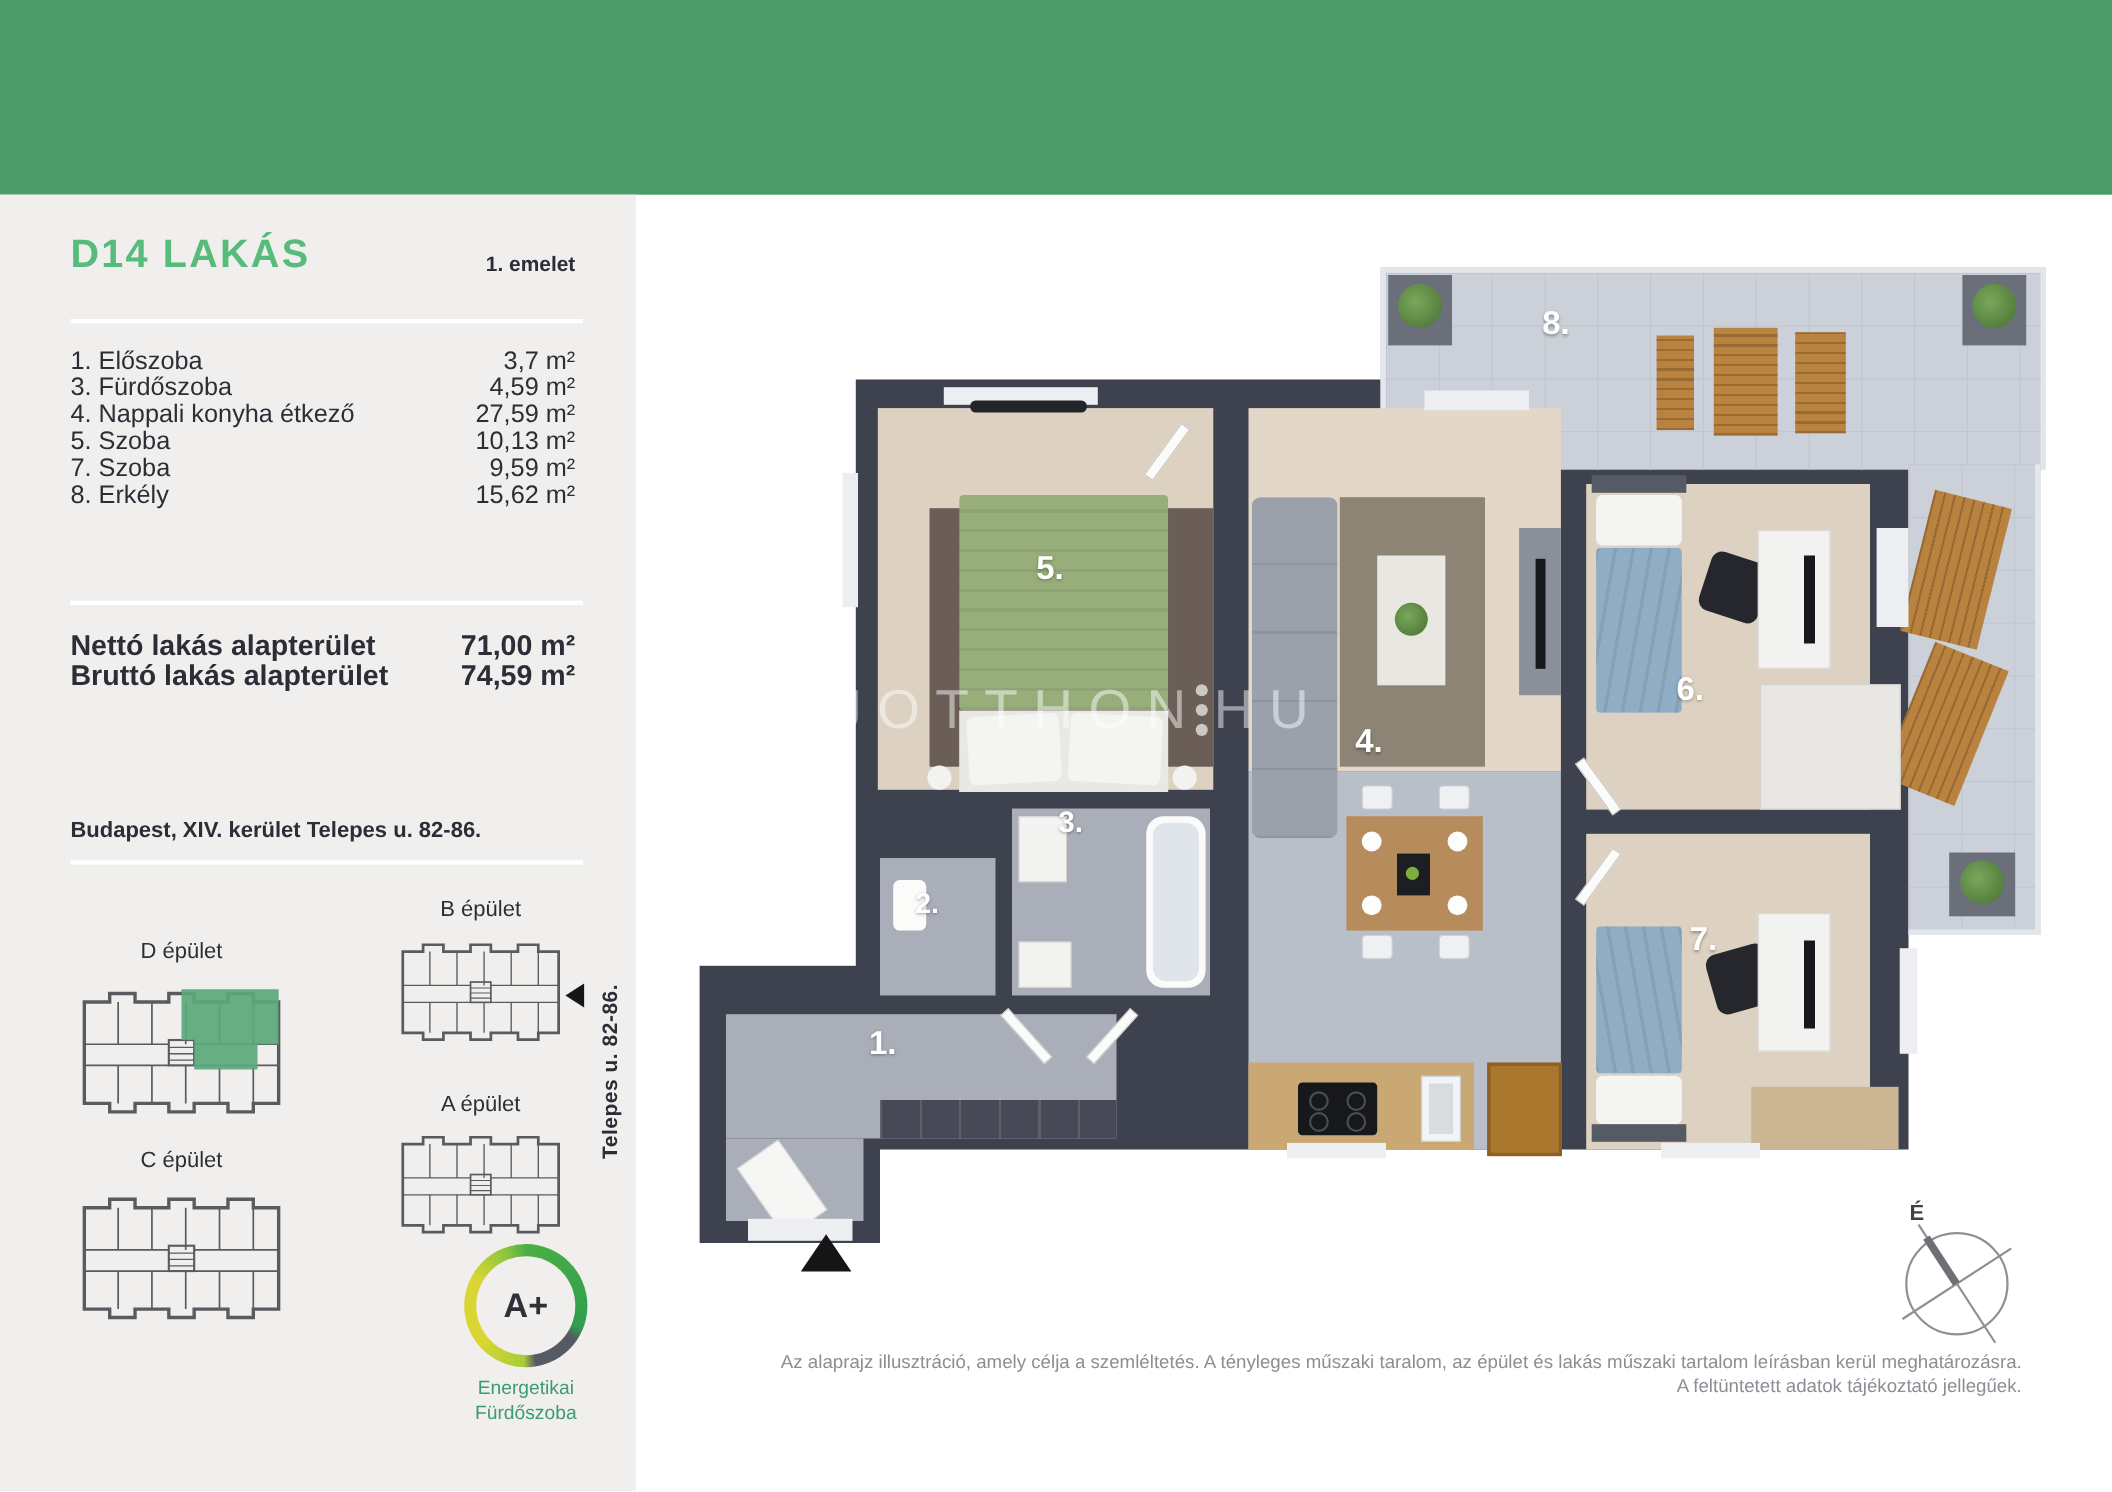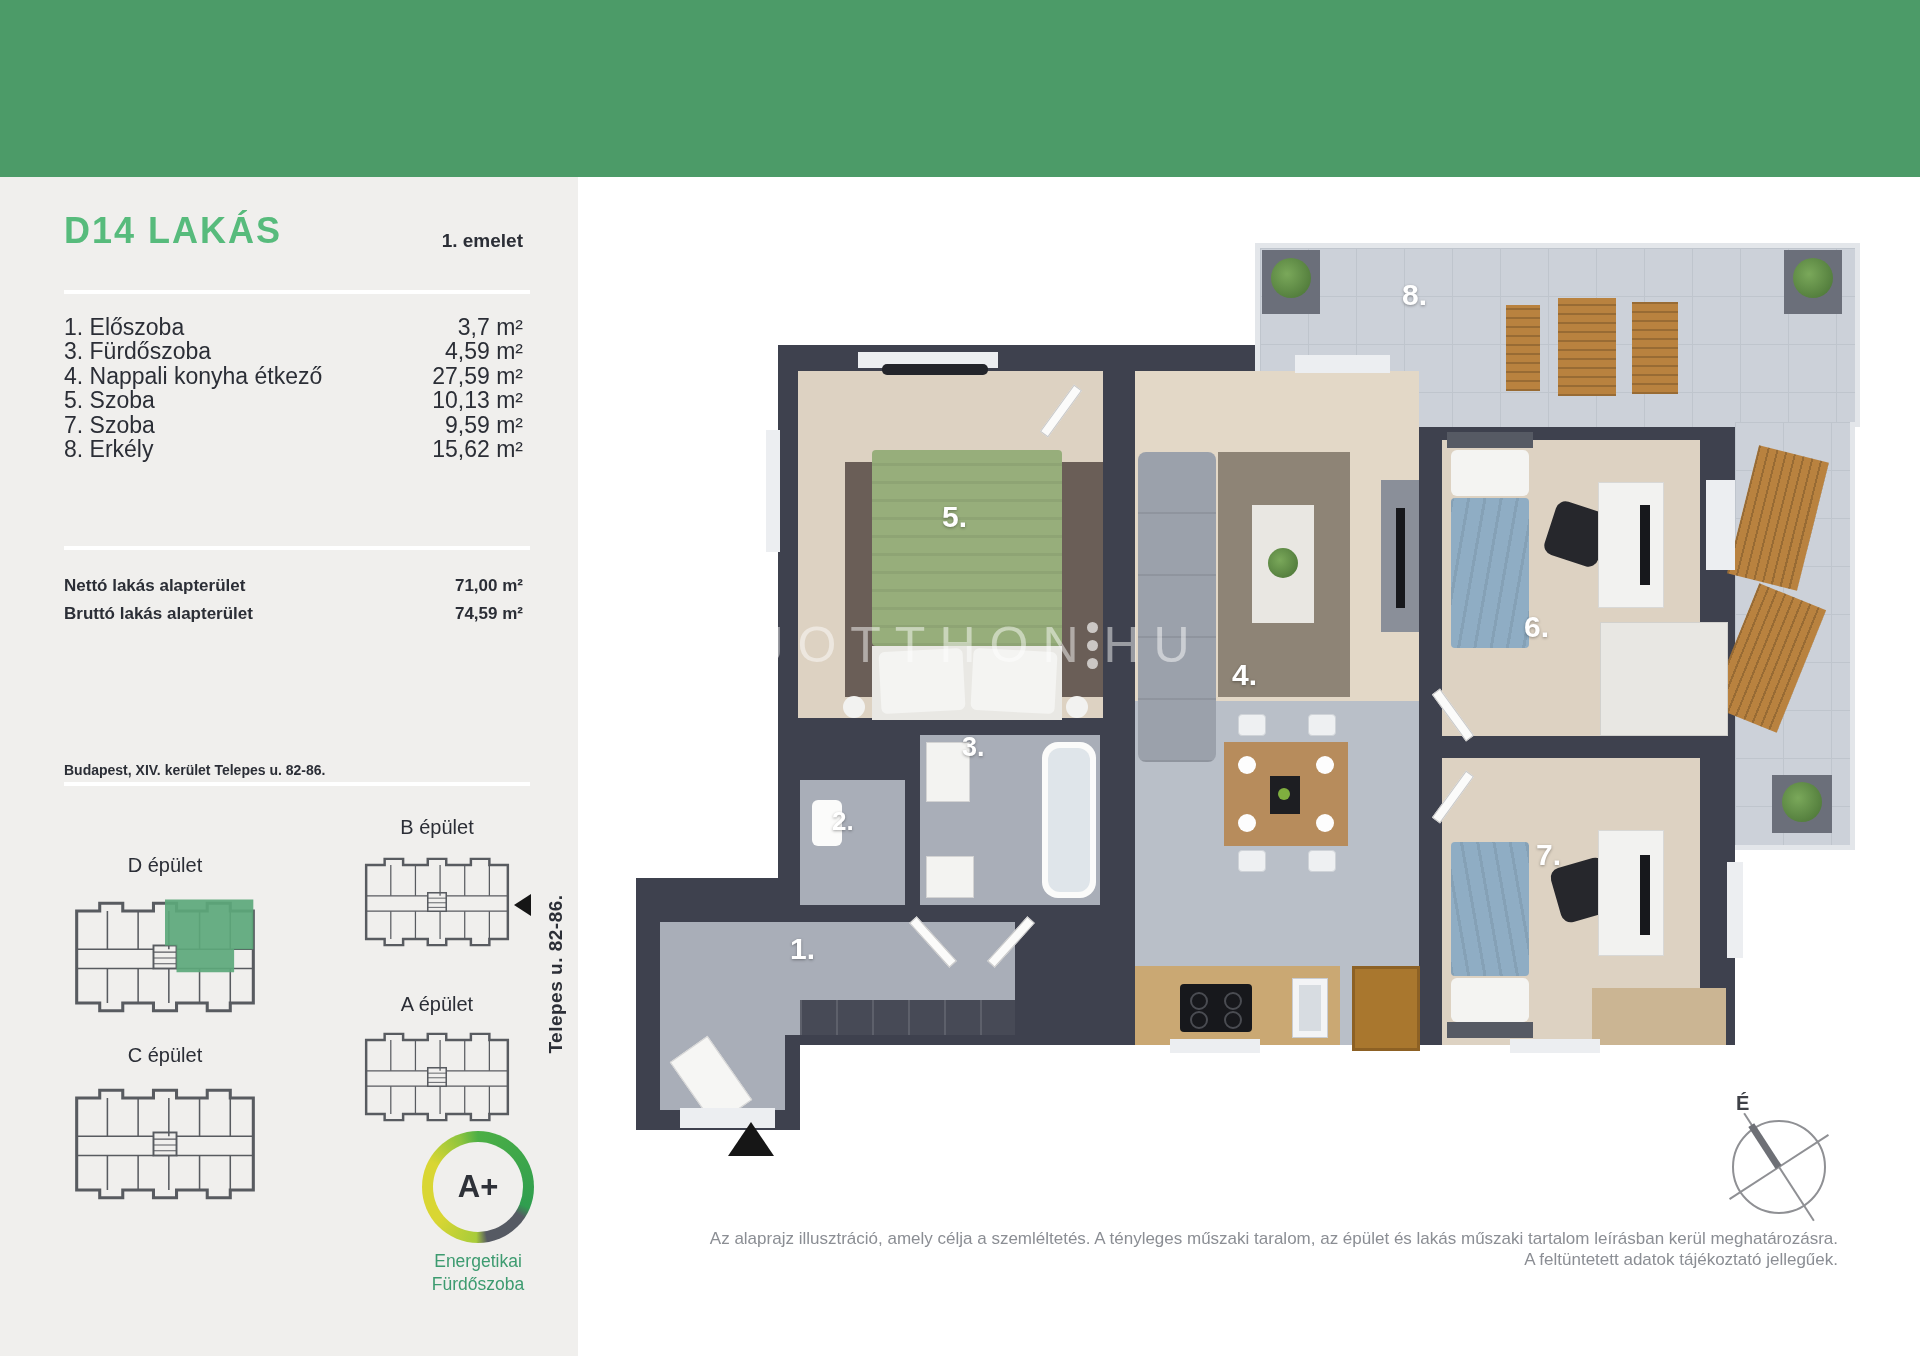--- a/index.html
+++ b/index.html
@@ -7,22 +7,22 @@
        font-family:"Liberation Sans","DejaVu Sans",sans-serif;color:#2b2e36;}
   .abs{position:absolute;}
   
   .topbar{left:0;top:0;width:1920px;height:177px;background:#4c9b68;}
   .sidebar{left:0;top:177px;width:578px;height:1179px;background:#f0efed;}
   .title{left:64px;top:210px;font-size:36px;font-weight:bold;letter-spacing:2px;color:#57bb7c;}
   .floor{left:260px;top:230px;width:263px;text-align:right;font-size:19px;font-weight:bold;color:#2b2e36;}
   .divider{height:4px;background:#ffffff;left:64px;width:466px;}
   .room-list{left:64px;top:315px;width:459px;font-size:23px;line-height:24.4px;}
   .room-row{display:flex;justify-content:space-between;}
-  .totals{left:64px;top:572px;width:459px;font-size:17px;font-weight:bold;line-height:28px;}
-  .address{left:64px;top:762px;font-size:14px;font-weight:bold;}
+  .totals{left:64px;top:572px;width:459px;font-size:26px;font-weight:bold;line-height:28px;}
+  .address{left:64px;top:744px;font-size:20px;font-weight:bold;}
   .bldg-label{font-size:20px;text-align:center;color:#2b2e36;}
   .thumb svg{width:100%;height:100%;display:block;}
   .street-label{left:545px;top:1124px;width:300px;text-align:center;font-size:19px;font-weight:bold;
       transform:rotate(-90deg);transform-origin:left top;letter-spacing:0.5px;}
   .tri-left{left:514px;top:894px;width:0;height:0;border-top:11px solid transparent;
       border-bottom:11px solid transparent;border-right:17px solid #161616;}
   
   .ering{left:422px;top:1131px;width:112px;height:112px;border-radius:50%;
      background:conic-gradient(#4caf45 0deg,#2f9e4f 112deg,#565a63 124deg,#565a63 170deg,
         #a8cc3a 182deg,#d9d633 230deg,#d9d633 298deg,#8cc43e 340deg,#4caf45 360deg);}

